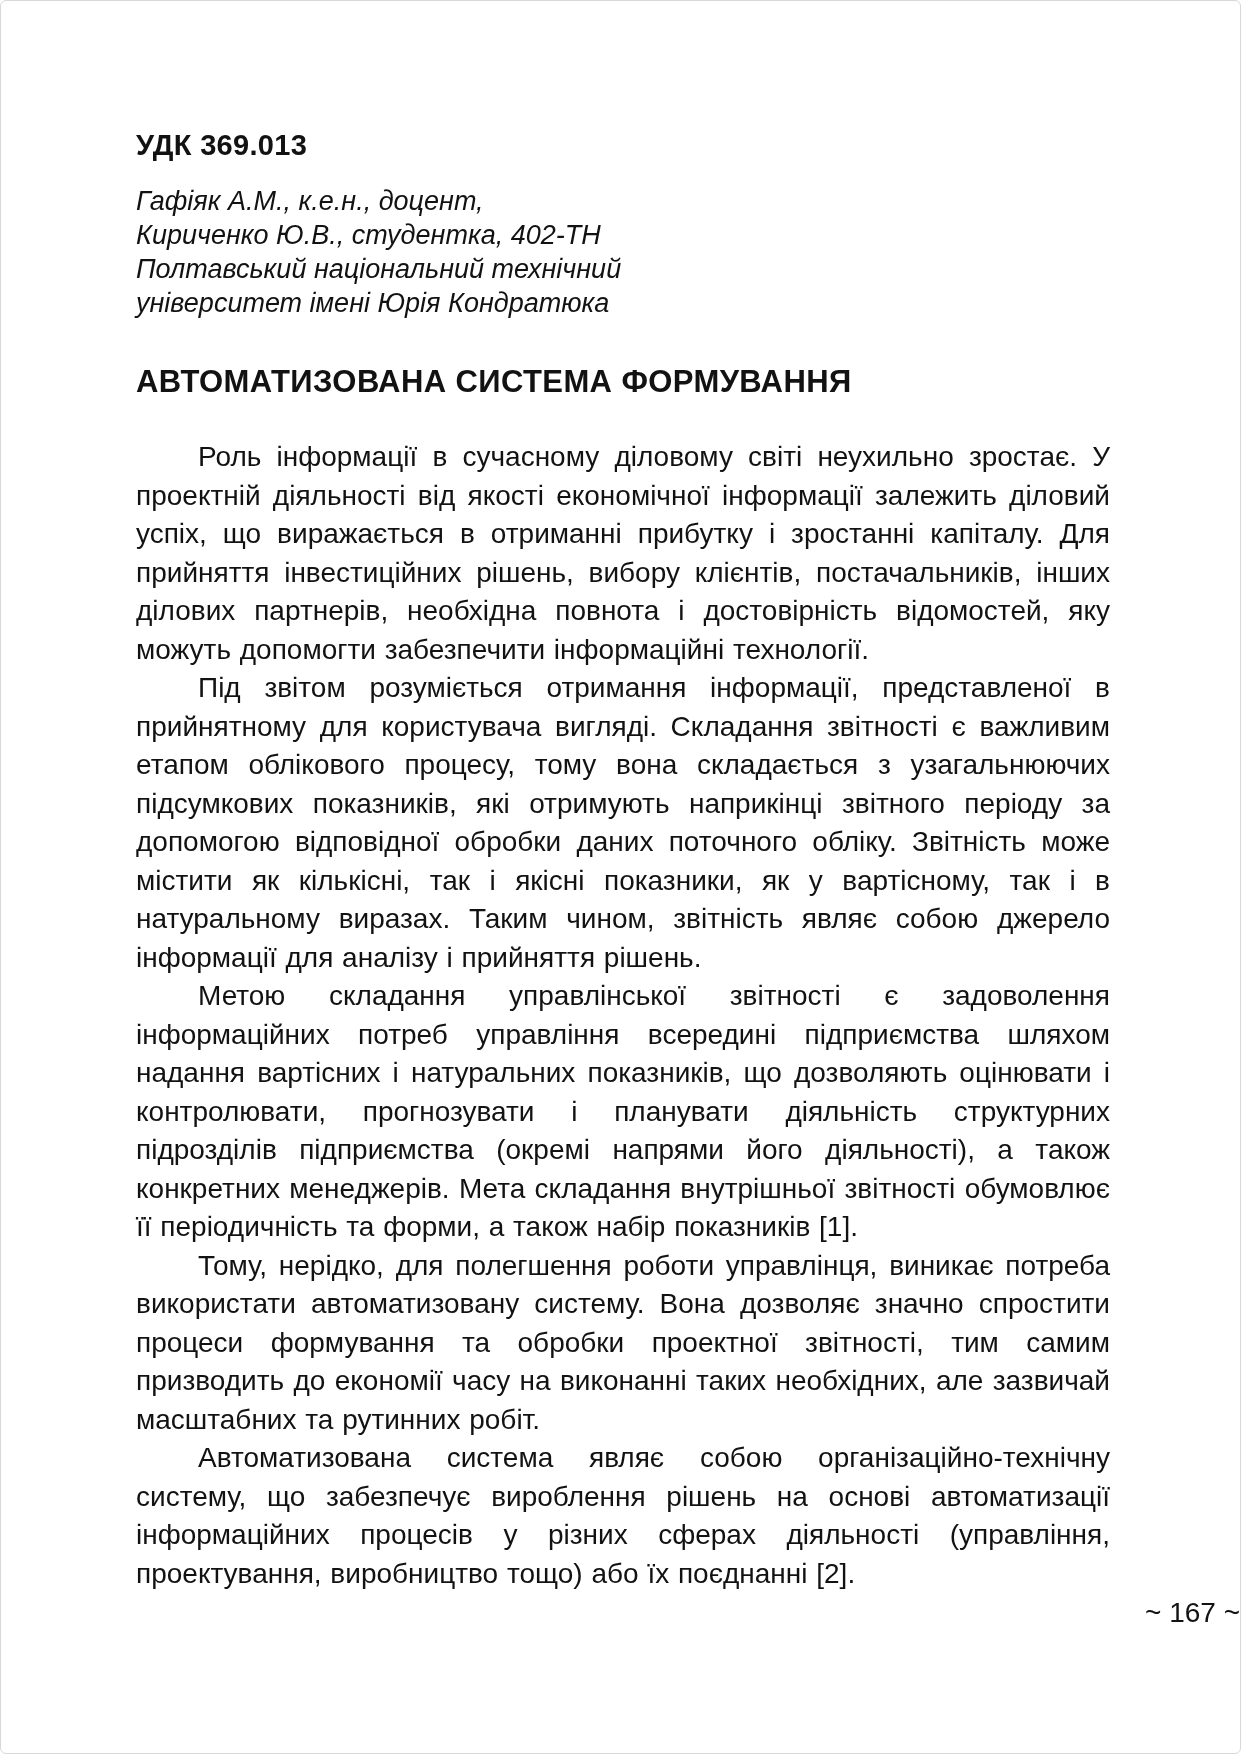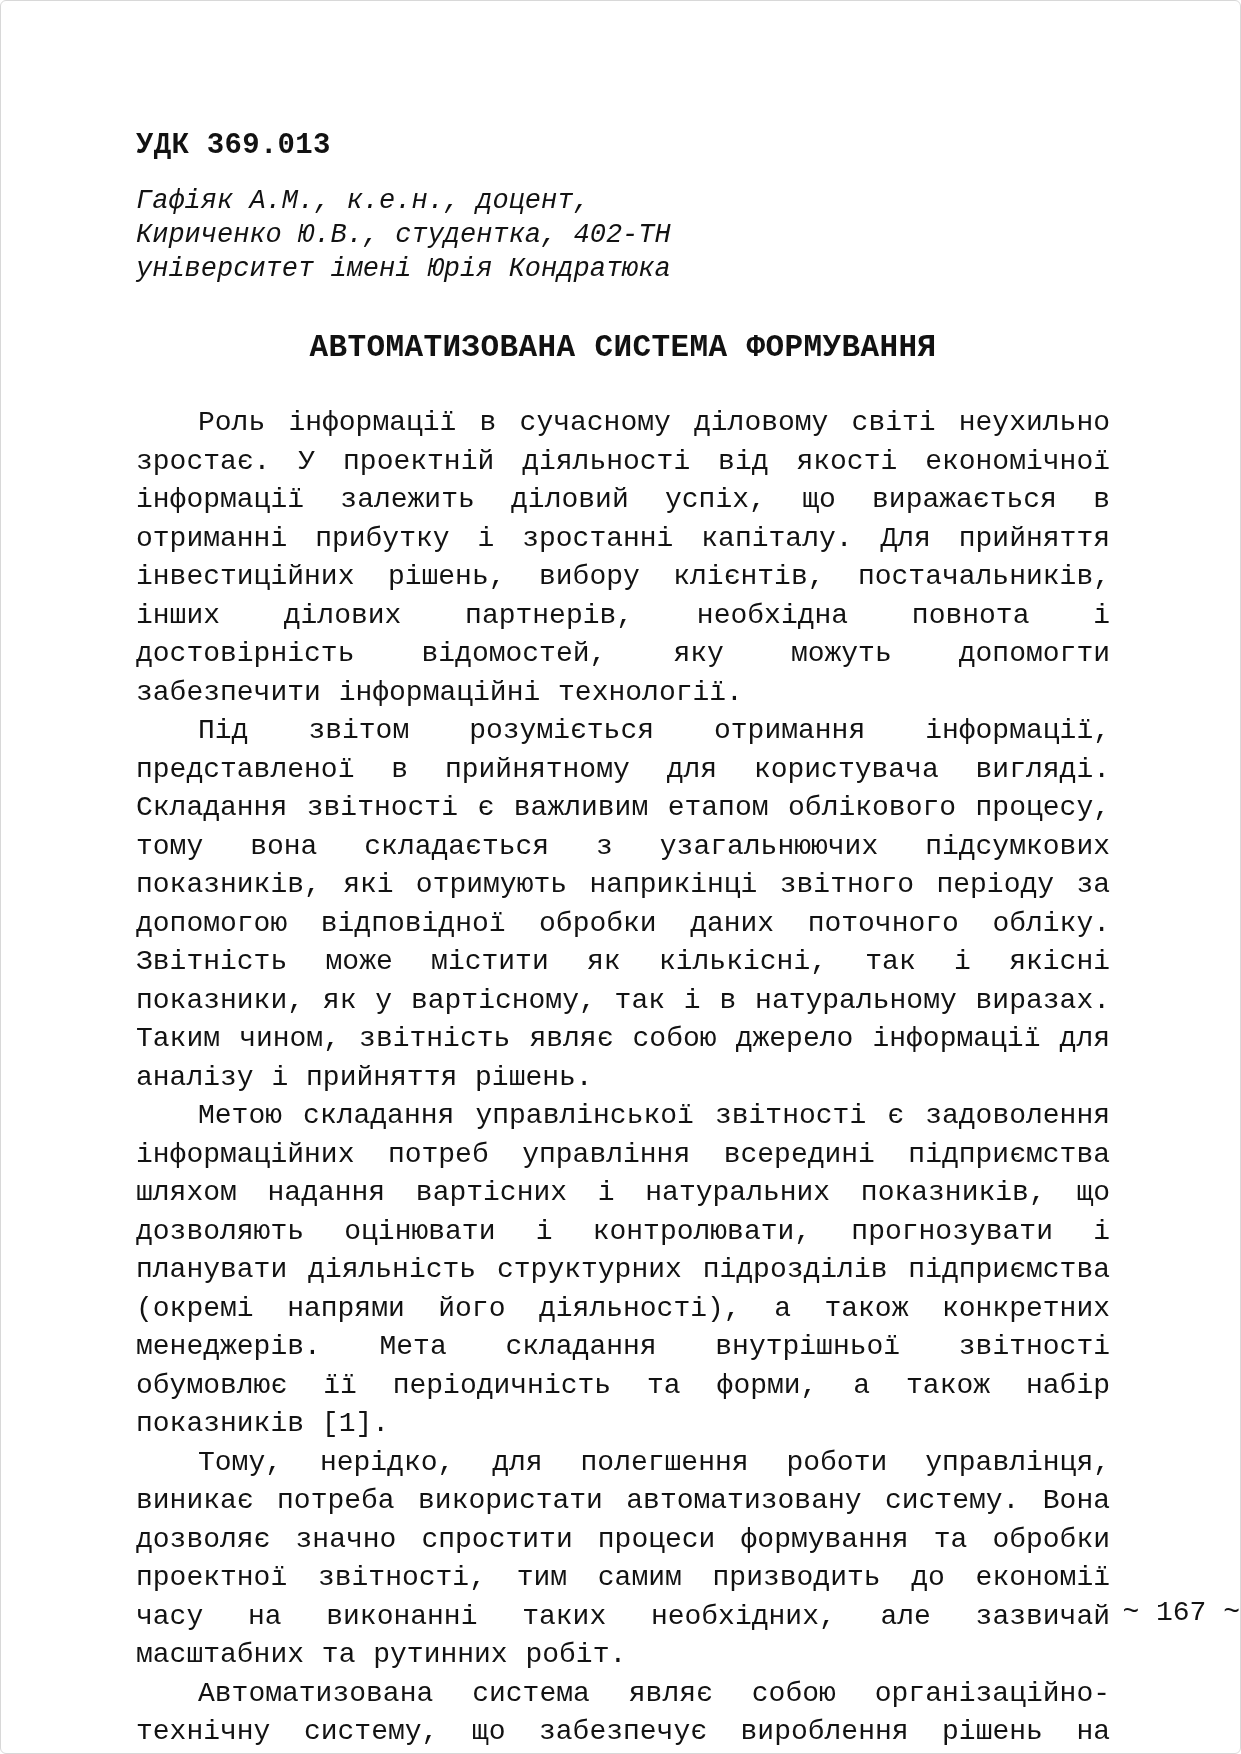--- a/index.html
+++ b/index.html
@@ -9,38 +9,37 @@
   }
   .page {
     position: relative;
     width: 1241px;
     height: 1754px;
     background: #ffffff;
     box-sizing: border-box;
     border: 1px solid #d8d8d8;
     border-radius: 6px;
     padding: 128px 130px 0 135px;
-    font-family: Liberation Mono, monospace;
+    font-family: Liberation Sans, sans-serif;
     color: #121212;
     overflow: hidden;
   }
   .udc {
     font-size: 29px;
     font-weight: bold;
     letter-spacing: 0.3px;
   }
   .authors {
     margin-top: 22px;
     font-style: italic;
     font-size: 27px;
     line-height: 34px;
   }
   .article-title {
     margin: 40px 0 34px 0;
-    text-align: center;
     font-size: 31px;
     font-weight: bold;
     line-height: 44px;
     letter-spacing: 0.4px;
   }
   .article-title span {
     display: block;
   }
   .article-body p {
     margin: 0;
@@ -62,20 +61,21 @@
 </head>
 <body>
 
 <div class="page">
 
   <div class="udc">УДК 369.013</div>
 
   <div class="authors">
     <div>Гафіяк А.М., к.е.н., доцент,</div>
     <div>Кириченко Ю.В., студентка, 402-ТН</div>
+    <div>Полтавський національний технічний</div>
     <div>університет імені Юрія Кондратюка</div>
   </div>
 
   <h1 class="article-title">
     <span>АВТОМАТИЗОВАНА СИСТЕМА ФОРМУВАННЯ</span>
   </h1>
 
   <div class="article-body">
     <p>Роль інформації в сучасному діловому світі неухильно зростає. У проектній діяльності від якості економічної інформації залежить діловий успіх, що виражається в отриманні прибутку і зростанні капіталу. Для прийняття інвестиційних рішень, вибору клієнтів, постачальників, інших ділових партнерів, необхідна повнота і достовірність відомостей, яку можуть допомогти забезпечити інформаційні технології.</p>
     <p>Під звітом розуміється отримання інформації, представленої в прийнятному для користувача вигляді. Складання звітності є важливим етапом облікового процесу, тому вона складається з узагальнюючих підсумкових показників, які отримують наприкінці звітного періоду за допомогою відповідної обробки даних поточного обліку. Звітність може містити як кількісні, так і якісні показники, як у вартісному, так і в натуральному виразах. Таким чином, звітність являє собою джерело інформації для аналізу і прийняття рішень.</p>

